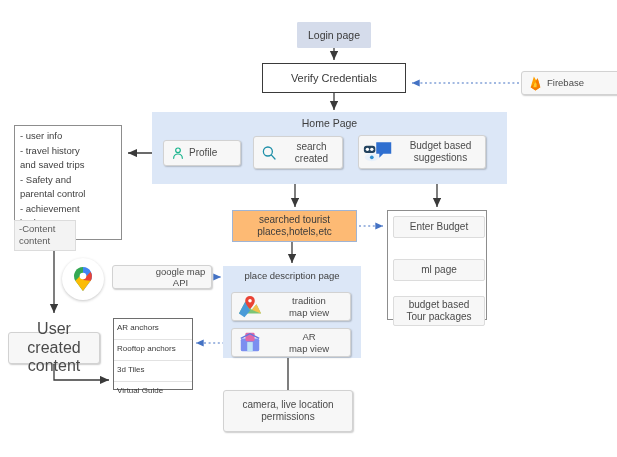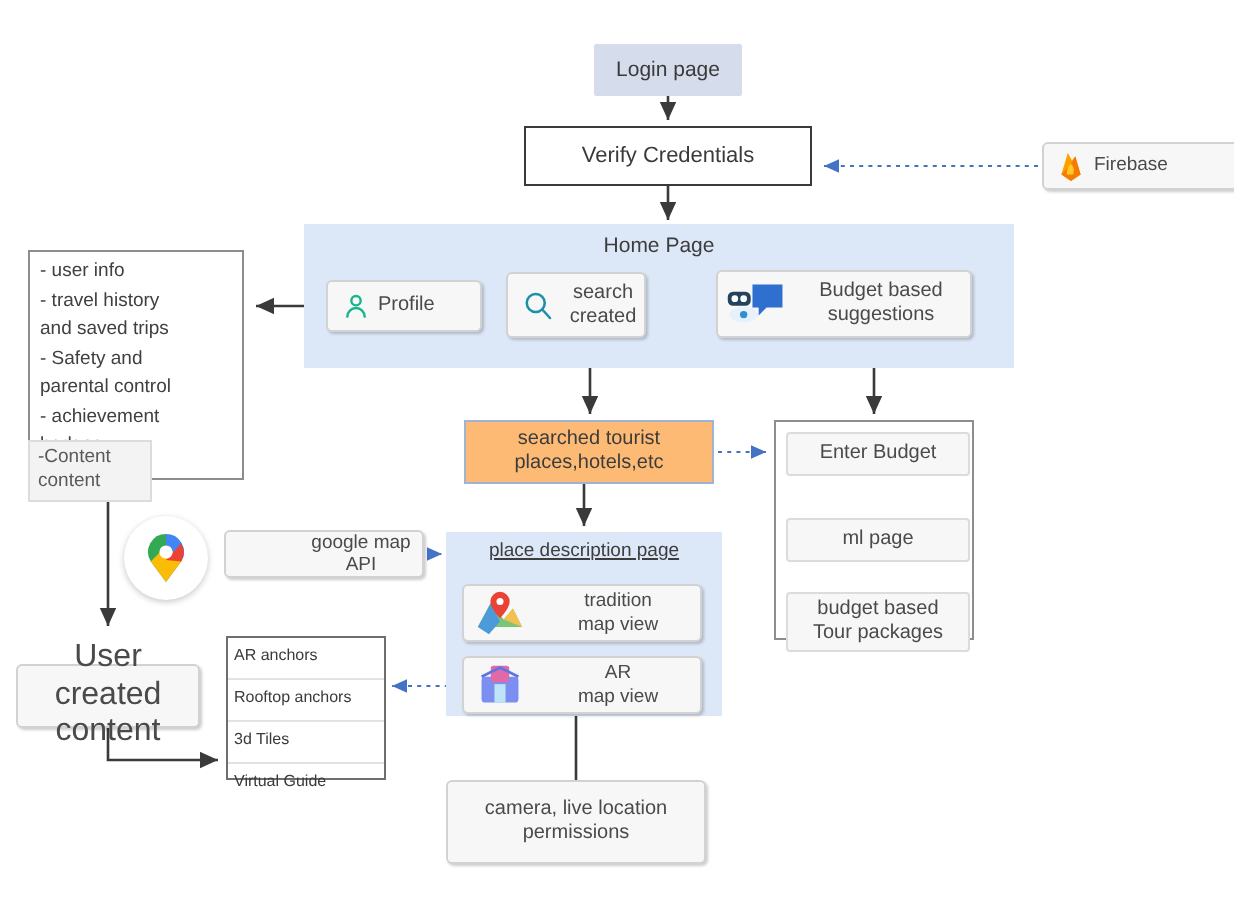--- a/index.html
+++ b/index.html
@@ -32,21 +32,21 @@
                 background:#d5dceb; border:1px solid #d5dceb; color:#3a3a3a; border-radius:1px;}
   .verify     { left:262px; top:63px;  width:144px; height:30px; font-size:11px; }
   .firebase   { left:521px; top:71px;  width:100px;  height:24px; font-size:9.5px;
                 justify-content:flex-start; padding-left:7px; gap:5px; }
 
   .homepanel  { left:152px; top:112px; width:355px; height:72px; }
   .hp-title   { position:absolute; left:0; top:5px; width:355px; text-align:center;
                 font-size:10.5px; color:#3d3d3d; }
   .profile    { left:163px; top:140px; width:78px;  height:26px; font-size:10px;
                 justify-content:flex-start; padding-left:6px; gap:3px; }
-  .searchp    { left:253px; top:136px; width:70px;  height:33px; font-size:10px;
+  .searchp    { left:253px; top:136px; width:90px;  height:33px; font-size:10px;
                 justify-content:flex-start; padding-left:6px; gap:3px; }
   .budgets    { left:358px; top:135px; width:128px; height:34px; font-size:10px;
                 justify-content:flex-start; padding-left:4px; gap:3px; }
 
   .leftlist   { left:14px;  top:125px; width:108px; height:115px; display:block;
                 padding:4px 5px 0 5px; font-size:9.5px; text-align:left; line-height:1.32;
                 background:#ffffff; border:1px solid #8d8d8d; }
   .leftlist div { margin-bottom:2px; }
   .contentcreation { position:absolute; left:14px; top:220px; width:62px; height:31px;
                 background:#f3f3f3; border:1px solid #dcdcdc; font-size:9.5px;
@@ -64,21 +64,21 @@
   .bc3 { top:85px; height:28px; }
 
   .mapapi     { left:112px; top:265px; width:100px; height:24px; font-size:9.5px;
                 justify-content:flex-start; padding-left:7px; }
   .gmapicon   { position:absolute; left:62px; top:258px; width:42px; height:42px;
                 background:#ffffff; border-radius:50%; box-shadow:0 1px 3px rgba(0,0,0,.22);
                 display:flex; align-items:center; justify-content:center; }
 
   .pdpanel    { left:223px; top:266px; width:138px; height:92px; }
   .pd-title   { position:absolute; left:0; top:4px; width:138px; 
-                font-size:9.5px; color:#3d3d3d;text-decoration:underline; }
+                font-size:9.5px; color:#3d3d3d; }
   .tradview   { left:231px; top:292px; width:120px; height:29px; font-size:9.5px;
                 justify-content:flex-start; padding-left:5px; gap:5px; }
   .arview     { left:231px; top:328px; width:120px; height:29px; font-size:9.5px;
                 justify-content:flex-start; padding-left:5px; gap:5px; }
 
   .ucc        { left:8px;   top:316px; width:92px;  height:32px; font-size:16px;margin-top:16px; }
   .anchors    { left:113px; top:318px; width:80px;  height:72px; display:block;
                 padding:0; font-size:8px; text-align:left;
                 background:#ffffff; border:1px solid #6e6e6e; }
   .anchors div { padding:2px 2px 2px 3px; height:16px; line-height:14px;

